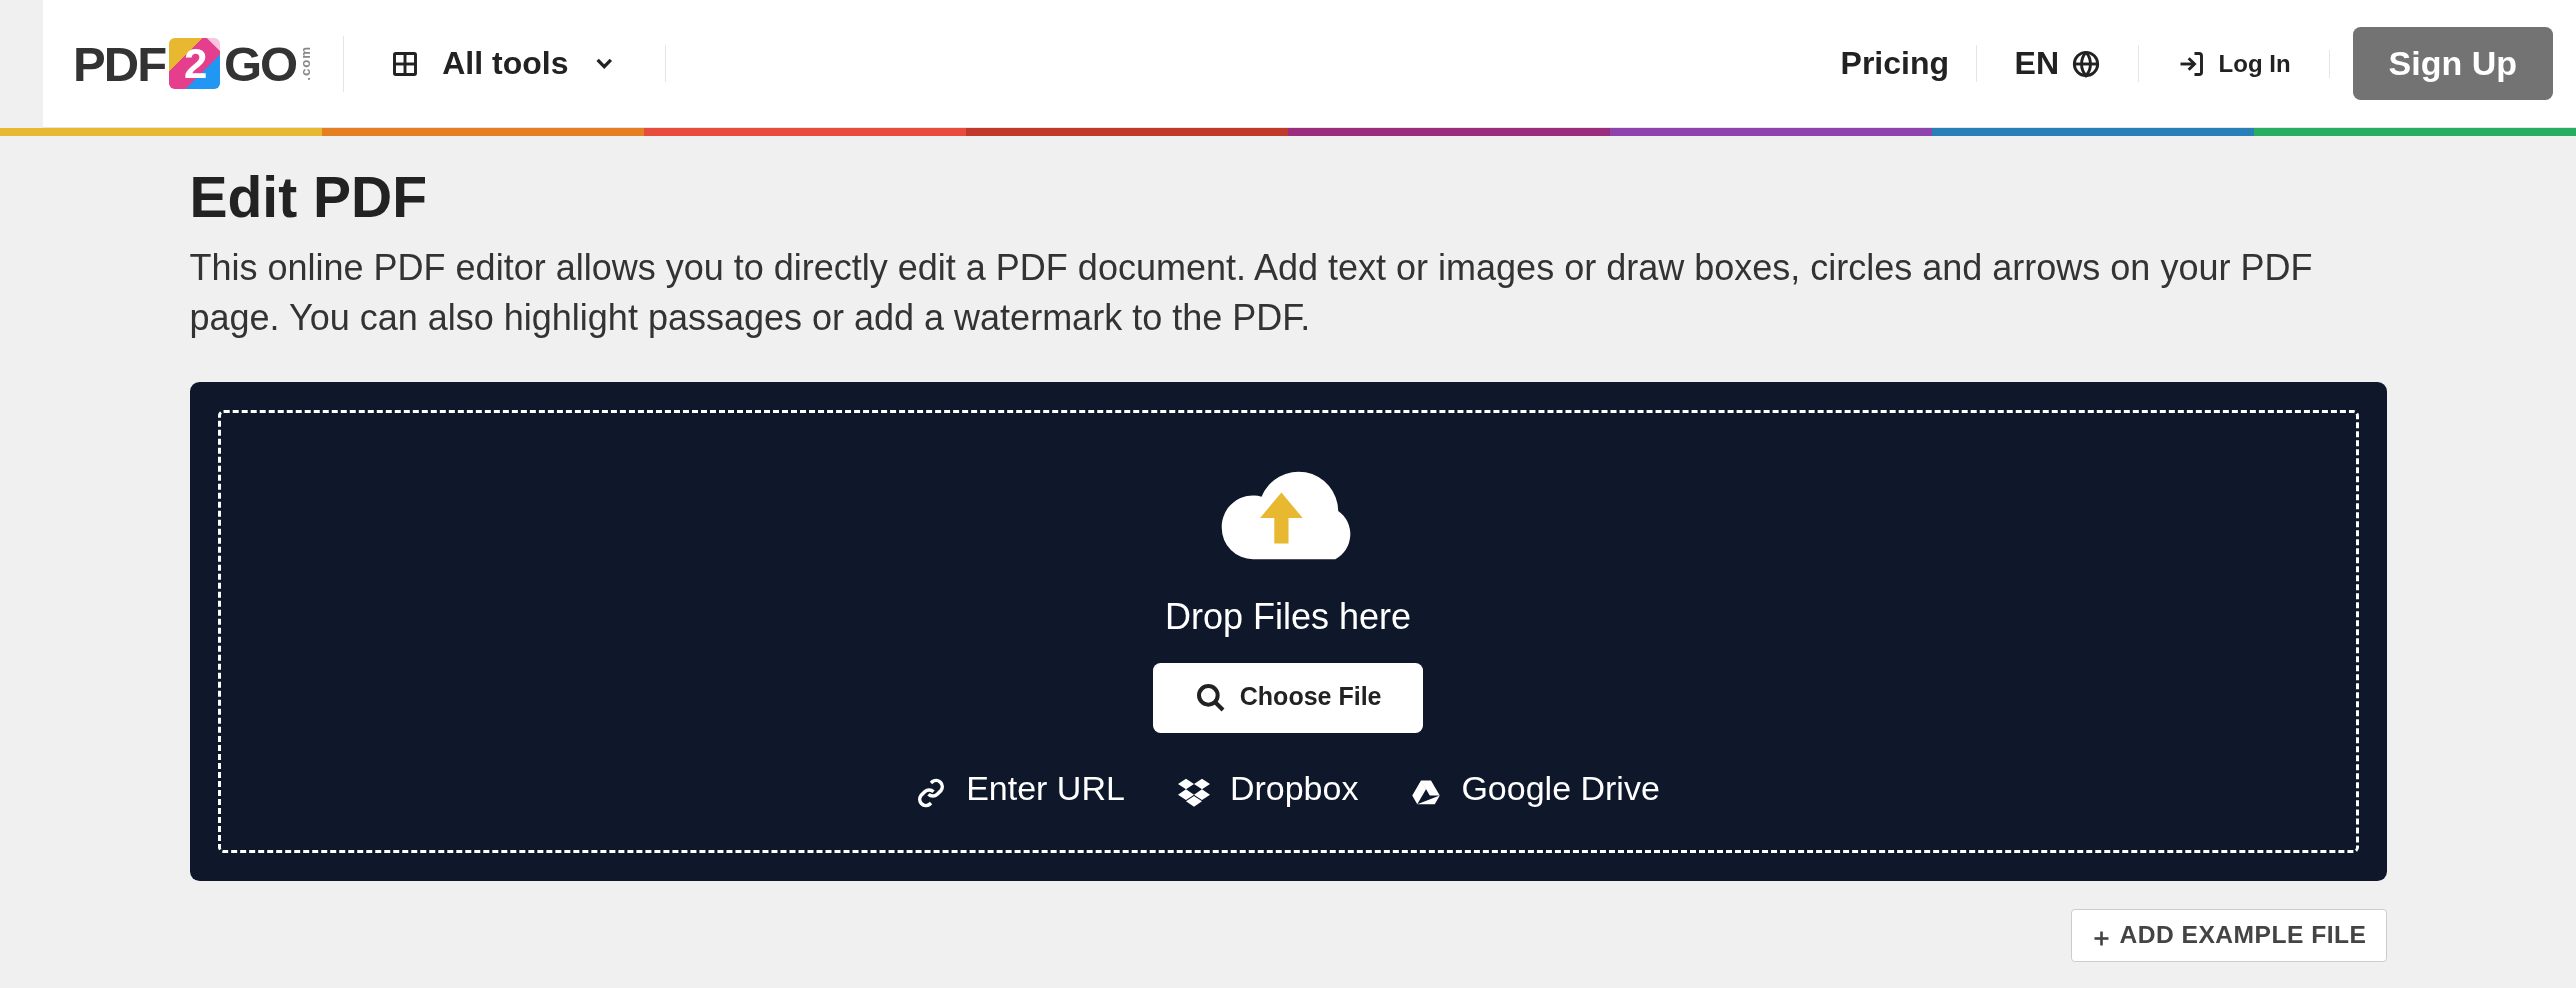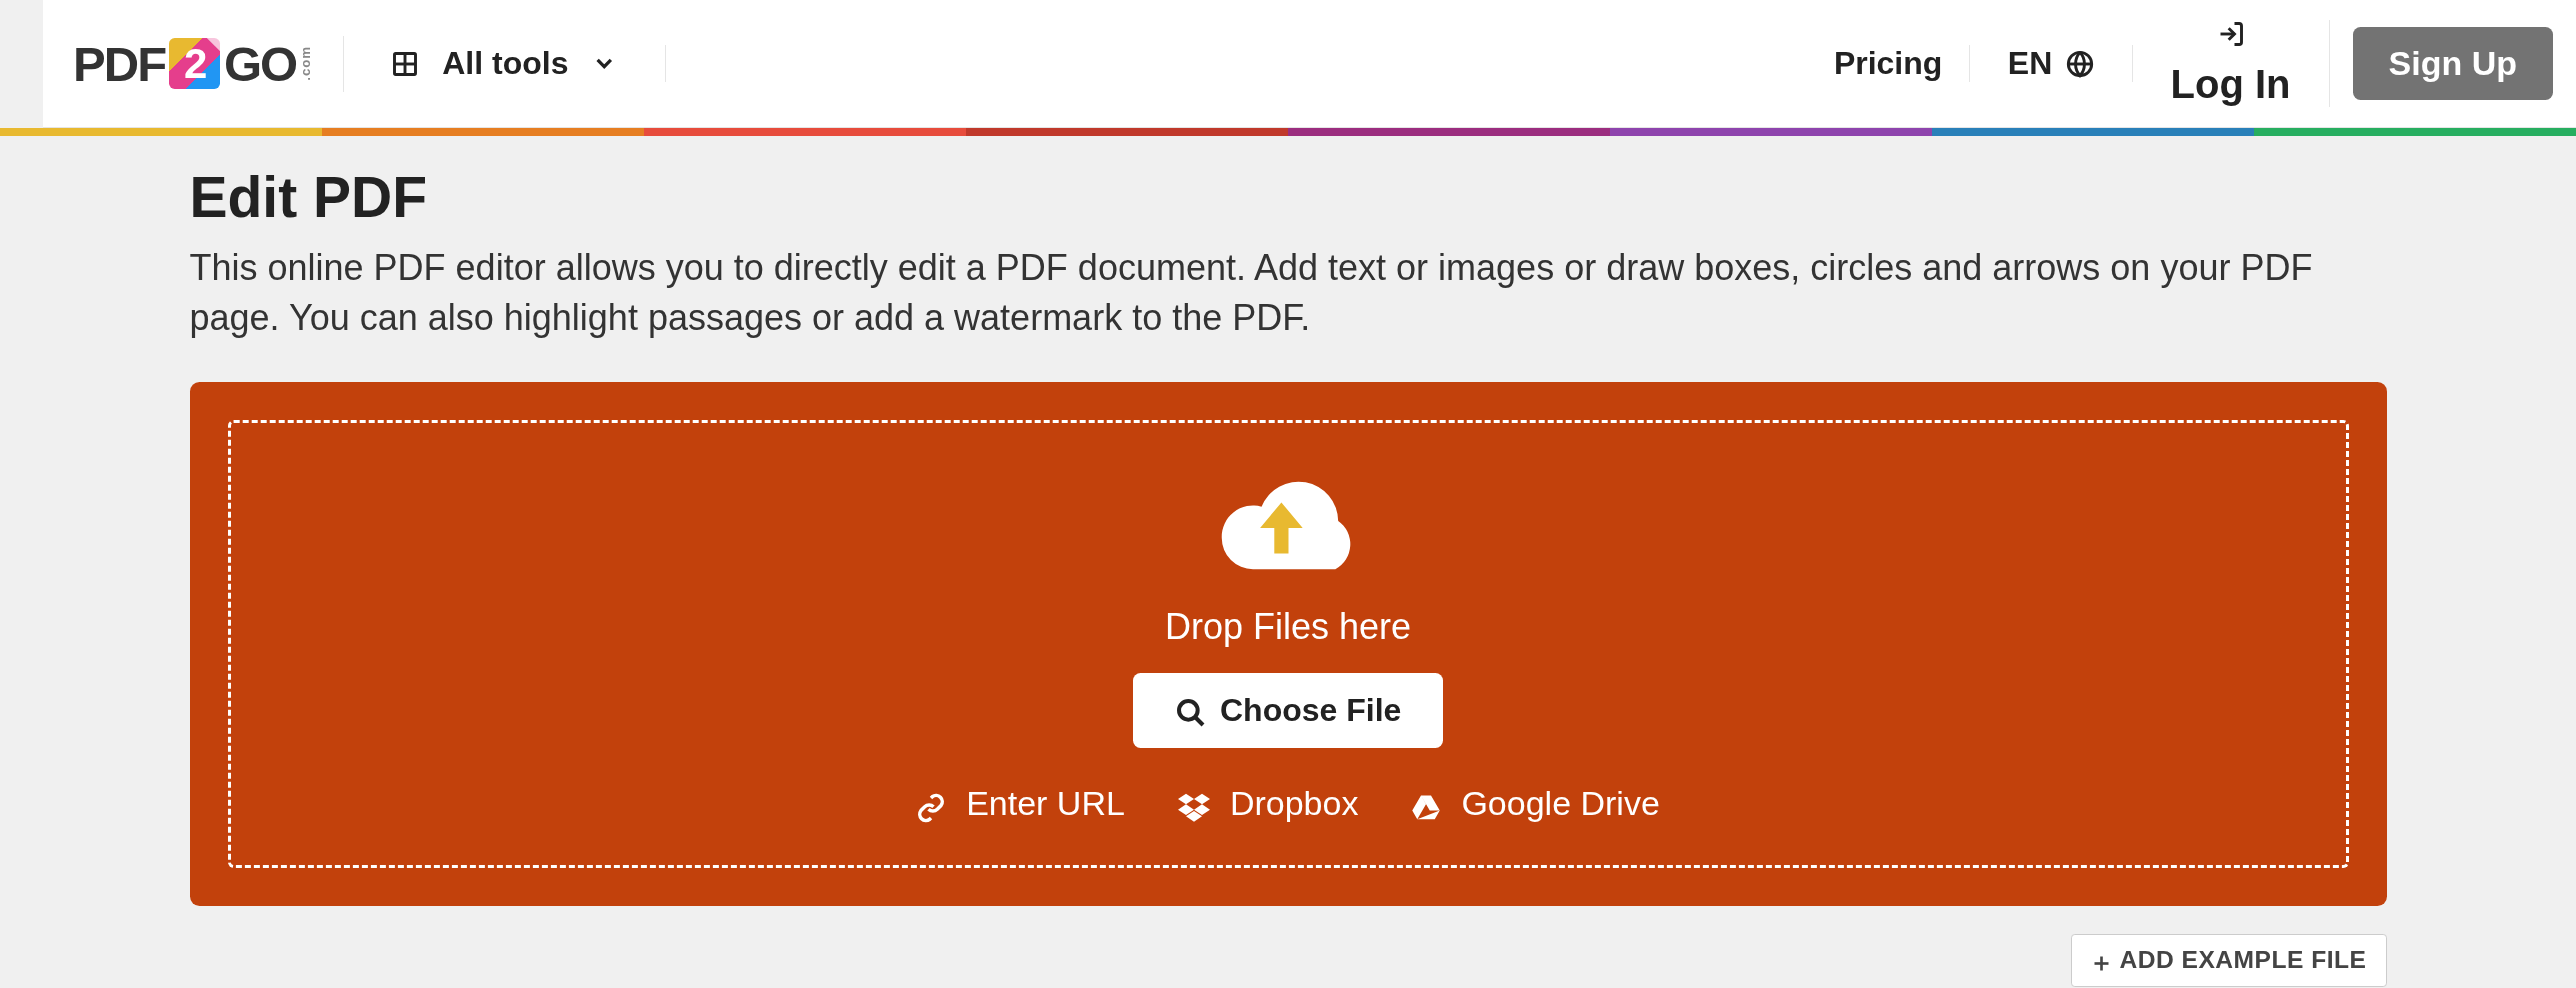--- a/index.html
+++ b/index.html
@@ -15,21 +15,21 @@
 .logo-2 { position: absolute; inset: 0; display: flex; align-items: center; justify-content: center; color: #fff; font-size: 42px; font-weight: 800; }
 .logo-com { font-size: 13.3px; font-weight: 600; color: #888; writing-mode: vertical-rl; transform: rotate(180deg); margin-left: 1.9px; letter-spacing: 0.9px; }
 
 .alltools { display: flex; align-items: center; padding: 0 47px; gap: 23px; border-right: 0.9px solid #e5e5e5; cursor: pointer; }
 .alltools-label { font-size: 32px; font-weight: 600; color: #222; }
 
 .spacer { flex: 1; }
 
 .navitem { display: flex; align-items: center; padding: 0 26.5px; font-size: 32px; font-weight: 600; color: #222; cursor: pointer; }
 .navitem.bordered { border-left: 0.9px solid #e5e5e5; border-right: 0.9px solid #e5e5e5; padding: 0 38px; gap: 13.3px; }
-.login { display: flex; align-items: center; padding: 0 38px; gap: 13.3px; font-size: 40px; font-weight: 600; color: #222; border-right: 0.9px solid #e5e5e5; cursor: pointer; flex-direction: column; }
+.login { display: flex; align-items: center; padding: 0 38px; gap: 13.3px; font-size: 24px; font-weight: 600; color: #222; border-right: 0.9px solid #e5e5e5; cursor: pointer; }
 
 .signup-wrap { display: flex; align-items: center; padding: 0 23px; }
 .signup { background: #737373; color: #fff; border: none; border-radius: 7.6px; padding: 17px 36px; font-size: 34px; font-weight: 700; cursor: pointer; }
 
 
 .rainbow { height: 7.6px; display: flex; }
 .rainbow > div { flex: 1; }
 .r1 { background: #e8b930; }
 .r2 { background: #e67e22; }
 .r3 { background: #e74c3c; }
@@ -37,25 +37,25 @@
 .r5 { background: #9b2d7f; }
 .r6 { background: #8e44ad; }
 .r7 { background: #2980b9; }
 .r8 { background: #27ae60; }
 
 
 .content { max-width: 2349px; margin: 0 auto; padding: 28px 76px 0 76px; }
 .title { font-size: 57px; font-weight: 700; color: #222; margin-bottom: 13.3px; }
 .subtitle { font-size: 36px; color: #333; line-height: 1.4; margin-bottom: 38px; }
 
-.dropzone { background: #c2410c; border-radius: 9.5px; padding: 38px; }
+.dropzone { background: #0f172a; border-radius: 9.5px; padding: 28px; }
 .dropzone-inner { border: 3.8px dashed #fff; border-radius: 5.7px; padding: 34px 19px 42px 19px; display: flex; flex-direction: column; align-items: center; }
 .cloud { color: #fff; margin-bottom: 7.6px; }
 .drop-text { color: #fff; font-size: 36px; font-weight: 500; margin-bottom: 24.6px; }
-.choose { background: #fff; border: none; border-radius: 7.6px; padding: 19px 42px; font-size: 32px; font-weight: 700; color: #222; cursor: pointer; display: flex; align-items: flex-end; gap: 13.3px; margin-bottom: 36px; }
+.choose { background: #fff; border: none; border-radius: 7.6px; padding: 19px 42px; font-size: 25px; font-weight: 700; color: #222; cursor: pointer; display: flex; align-items: flex-start; gap: 13.3px; margin-bottom: 36px; }
 
 .sources { display: flex; gap: 53px; }
 .source { display: flex; align-items: flex-end; gap: 20px; color: #fff; font-size: 34px; font-weight: 500; cursor: pointer; }
 
 .footer-row { display: flex; justify-content: flex-end; margin-top: 28px; }
 .example { background: #fff; border: 0.9px solid #ccc; border-radius: 3.8px; padding: 11.4px 19px; font-size: 24.6px; font-weight: 600; color: #444; cursor: pointer; display: flex; align-items: flex-end; gap: 7.6px; letter-spacing: 0.5px; }
 
 svg { display: block; }
 </style>
 </head>

